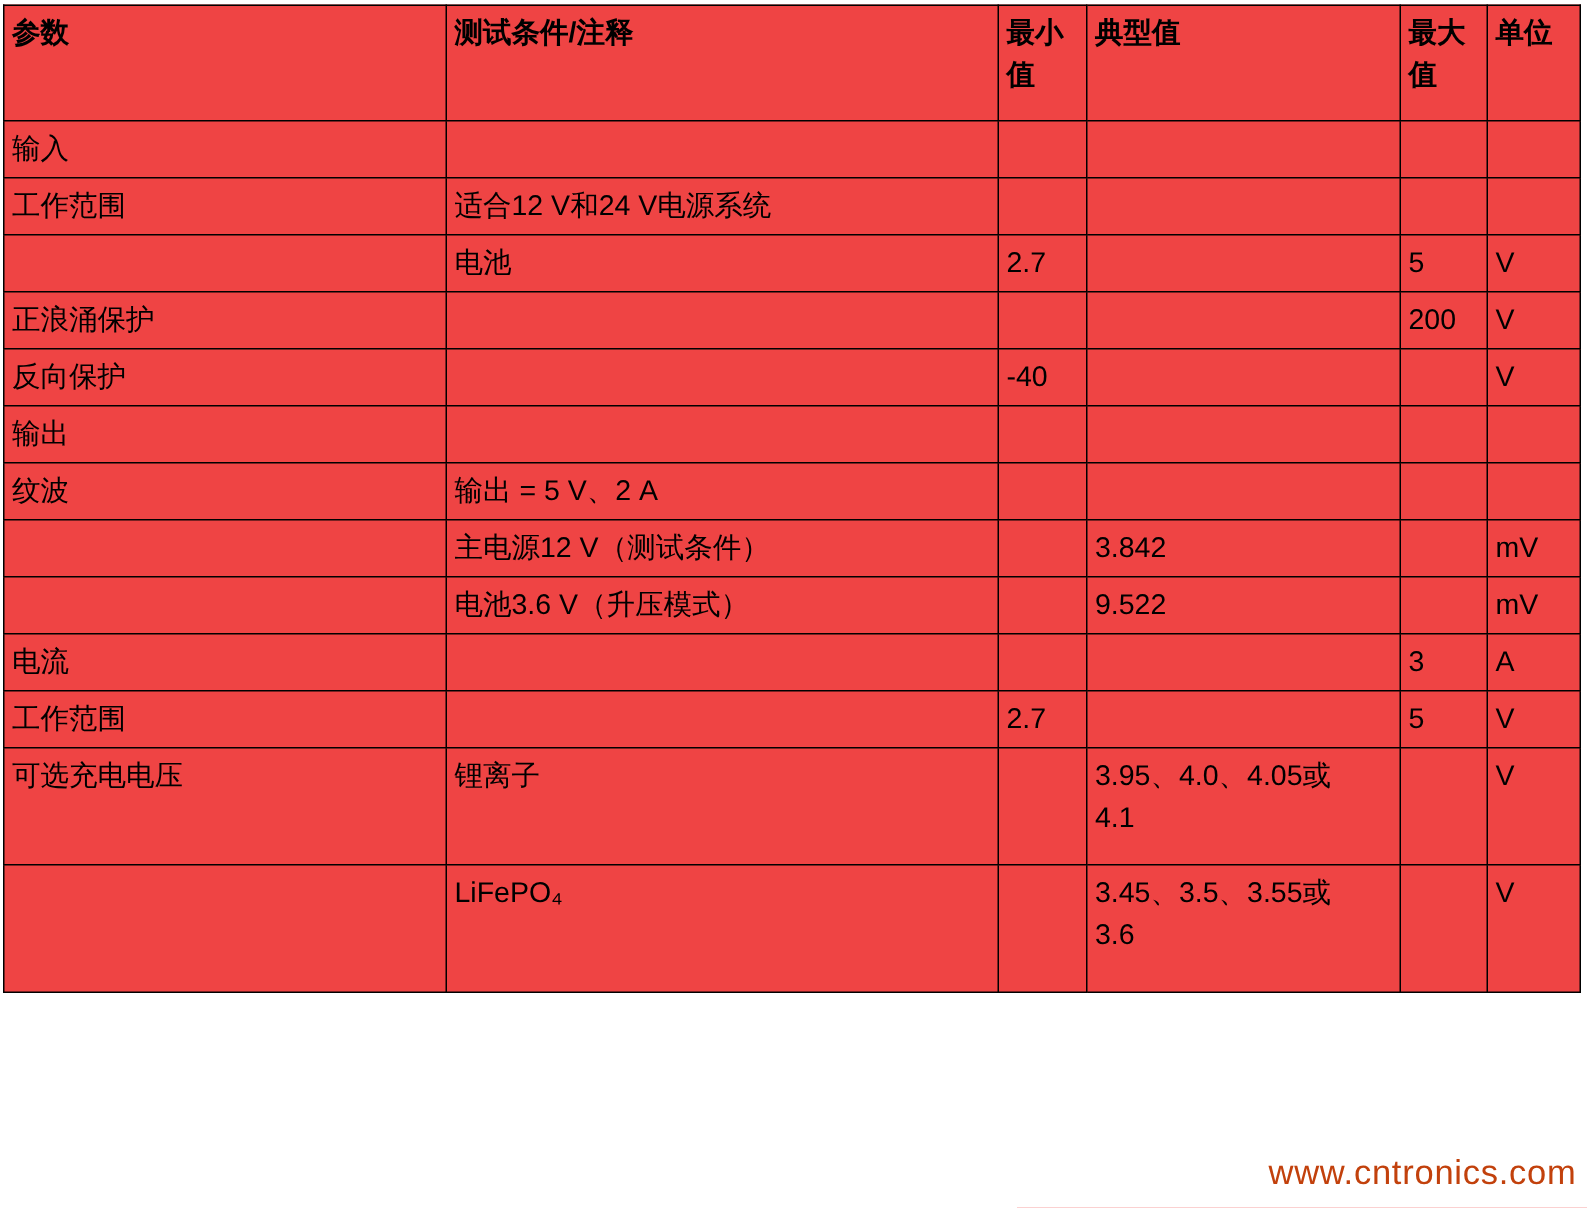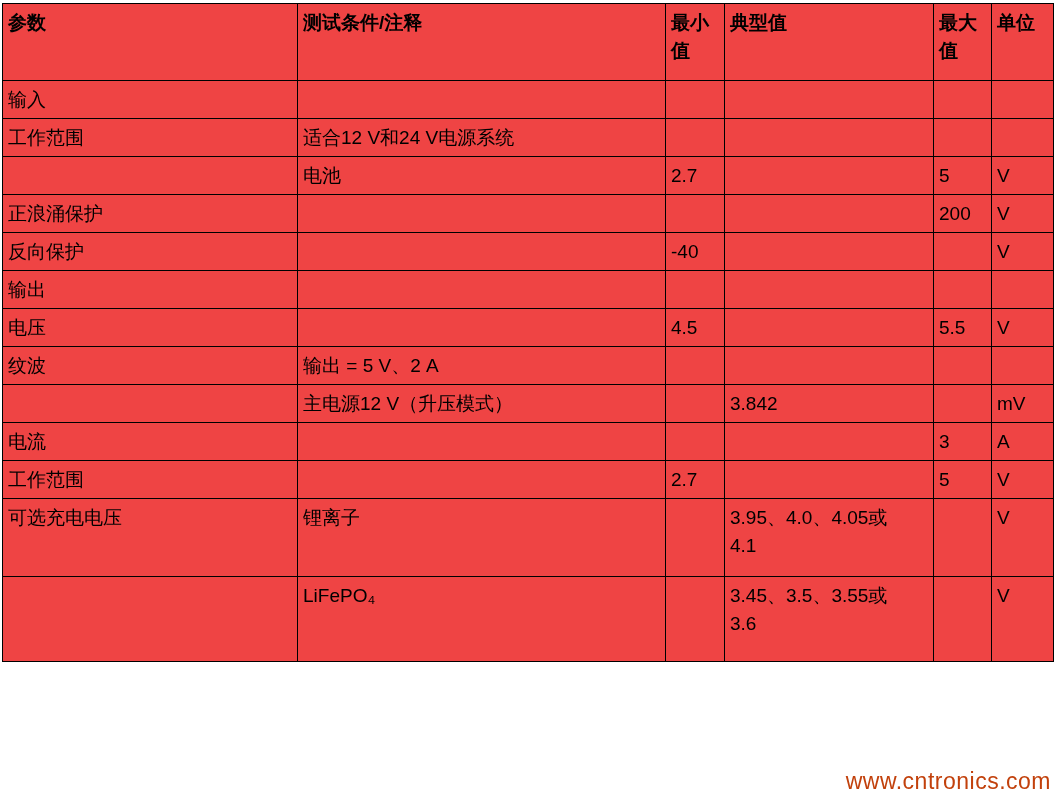--- a/index.html
+++ b/index.html
@@ -115,40 +115,40 @@
     </tr>
     <tr class="h-single">
       <td>输出</td>
       <td></td>
       <td></td>
       <td></td>
       <td></td>
       <td></td>
     </tr>
     <tr class="h-single">
-      <td class="ind">电压</td>
-      <td></td>
-      <td>4.5</td>
-      <td></td>
-      <td>5.5</td>
-      <td>V</td>
-    </tr>
-    <tr class="h-single">
       <td class="ind">纹波</td>
       <td>输出 = 5 V、2 A</td>
       <td></td>
       <td></td>
       <td></td>
       <td></td>
     </tr>
     <tr class="h-single">
       <td></td>
-      <td>主电源12 V（升压模式）</td>
+      <td>主电源12 V（测试条件）</td>
       <td></td>
       <td>3.842</td>
+      <td></td>
+      <td>mV</td>
+    </tr>
+    <tr class="h-single">
+      <td></td>
+      <td>电池3.6 V（升压模式）</td>
+      <td></td>
+      <td>9.522</td>
       <td></td>
       <td>mV</td>
     </tr>
     <tr class="h-single">
       <td class="ind">电流</td>
       <td></td>
       <td></td>
       <td></td>
       <td>3</td>
       <td>A</td>

